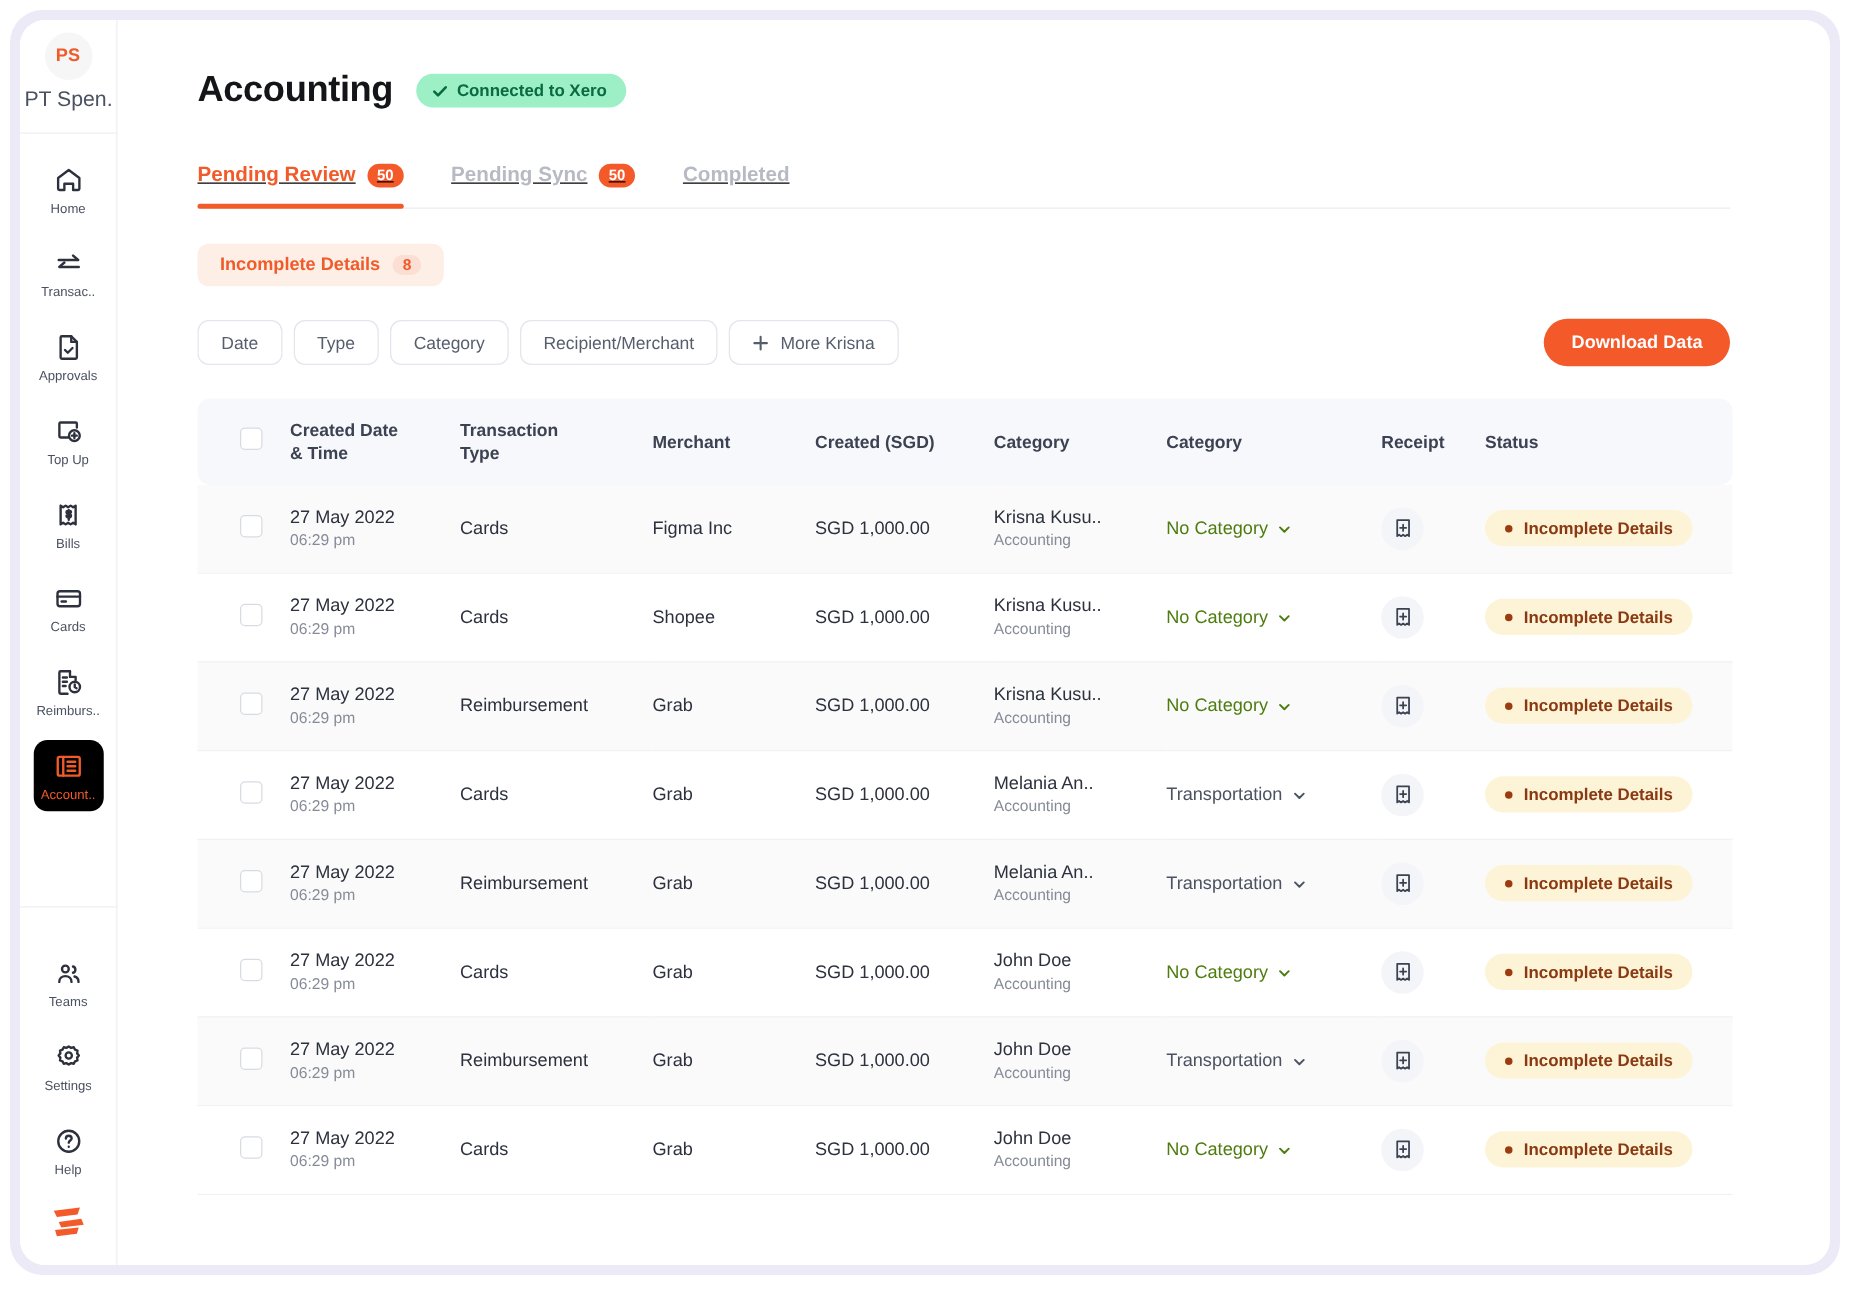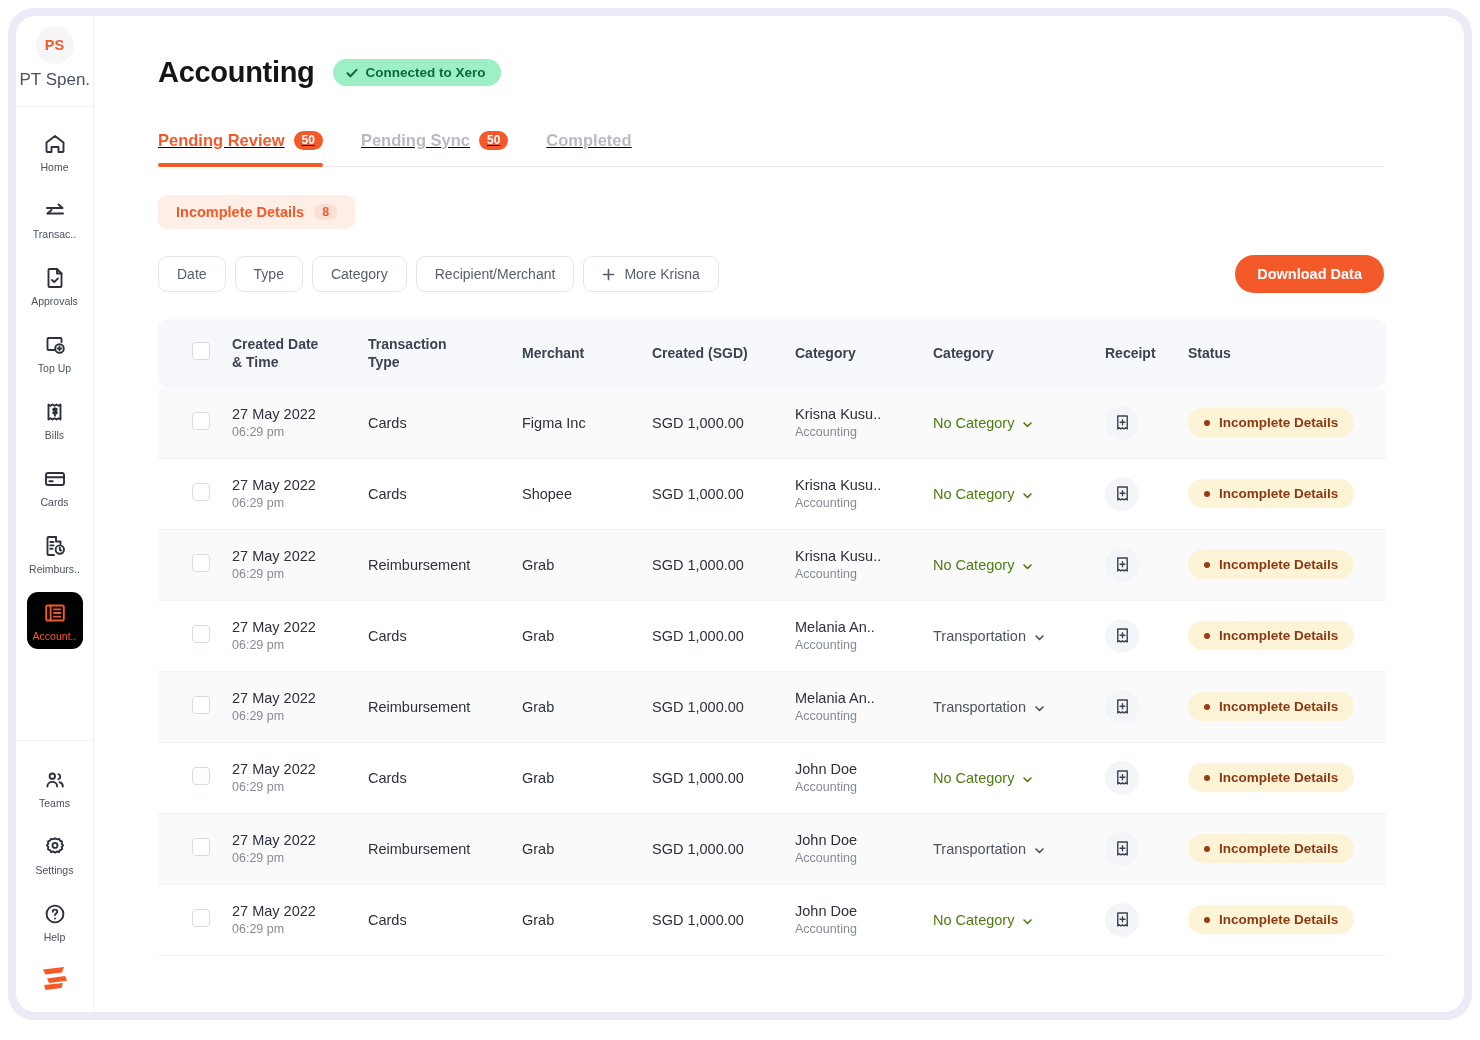--- a/index.html
+++ b/index.html
@@ -73,21 +73,21 @@
     max-width: 58px; text-align:center; white-space: nowrap; overflow: hidden;
   }
   .nav-item.active { background: #000000; }
   .nav-item.active .nav-label { color: #f15a29; }
   .nav-item.active .ic svg { stroke: #f15a29; }
 
   .nav-bottom {
     margin-top: auto;
     width: 100%;
     border-top: 1px solid #eef0f4;
-    padding-top: 18px; padding-bottom: 14px;
+    padding-top: 32px; padding-bottom: 14px;
     display:flex; flex-direction:column; align-items:center;
   }
   .brand-mark { margin-top: 4px; }
 
   
   .main {
     flex: 1 1 auto;
     position: relative;
     padding: 0 16px 0 0;
     overflow: hidden;

